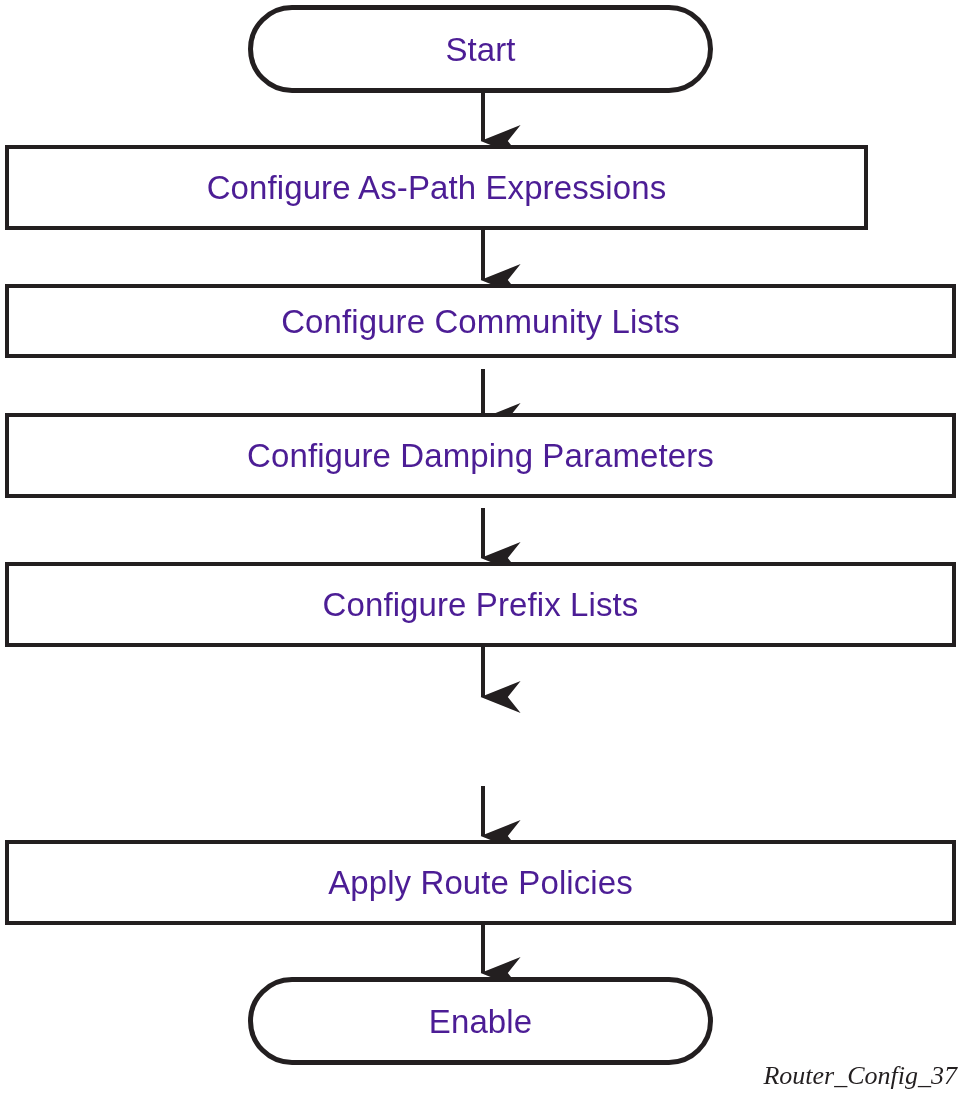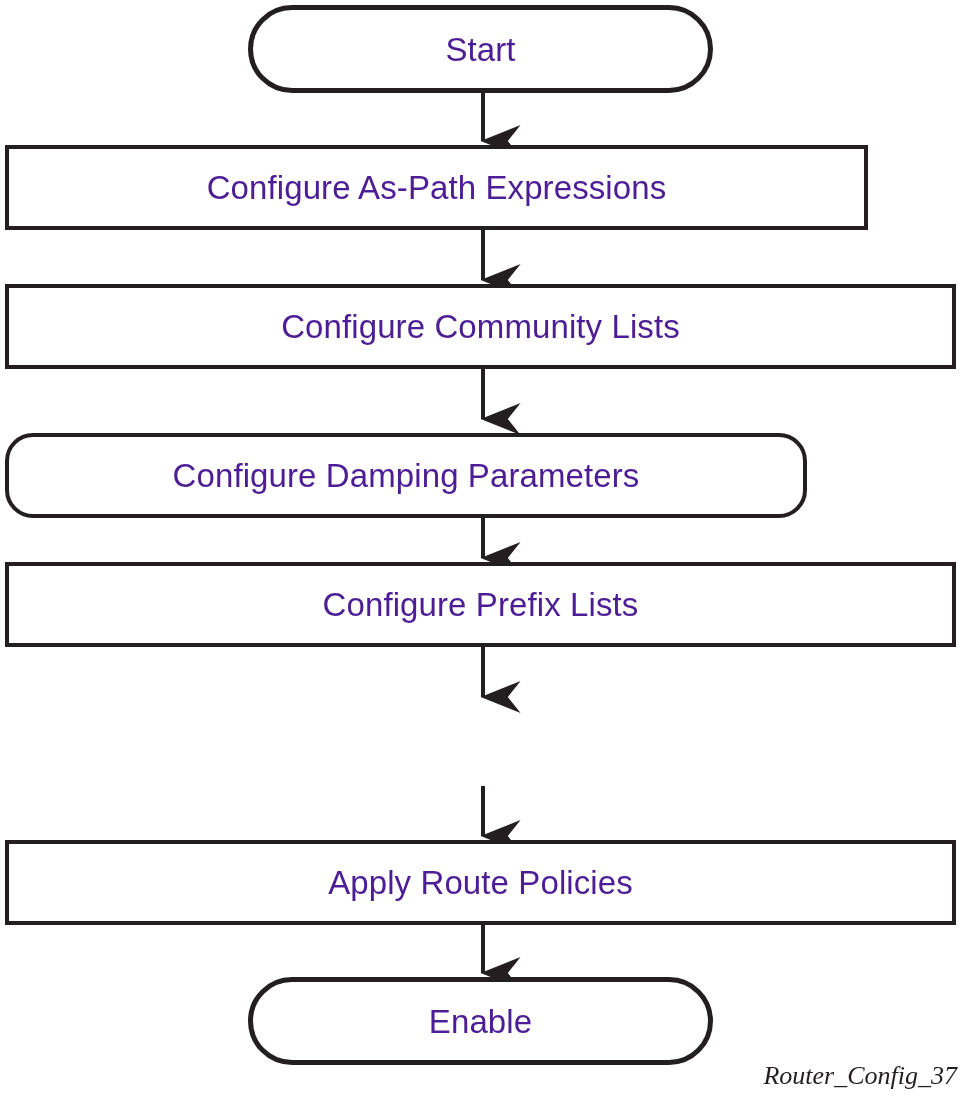--- a/index.html
+++ b/index.html
@@ -96,25 +96,25 @@
   </svg>
 
   <div class="node terminator" style="left:248px; top:5px; width:465px; height:88px;">
     <span class="node-label">Start</span>
   </div>
 
   <div class="node process" style="left:5px; top:145px; width:863px; height:85px;">
     <span class="node-label">Configure As-Path Expressions</span>
   </div>
 
-  <div class="node process" style="left:5px; top:284px; width:951px; height:85px;">
+  <div class="node process" style="left:5px; top:284px; width:951px; height:74px;">
     <span class="node-label">Configure Community Lists</span>
   </div>
 
-  <div class="node process" style="left:5px; top:433px; width:802px; height:85px;border-radius:28px;">
+  <div class="node process" style="left:5px; top:413px; width:951px; height:85px;">
     <span class="node-label">Configure Damping Parameters</span>
   </div>
 
   <div class="node process" style="left:5px; top:562px; width:951px; height:85px;">
     <span class="node-label">Configure Prefix Lists</span>
   </div>
 
 
   <div class="node process" style="left:5px; top:840px; width:951px; height:85px;text-align:right;">
     <span class="node-label">Apply Route Policies</span>

